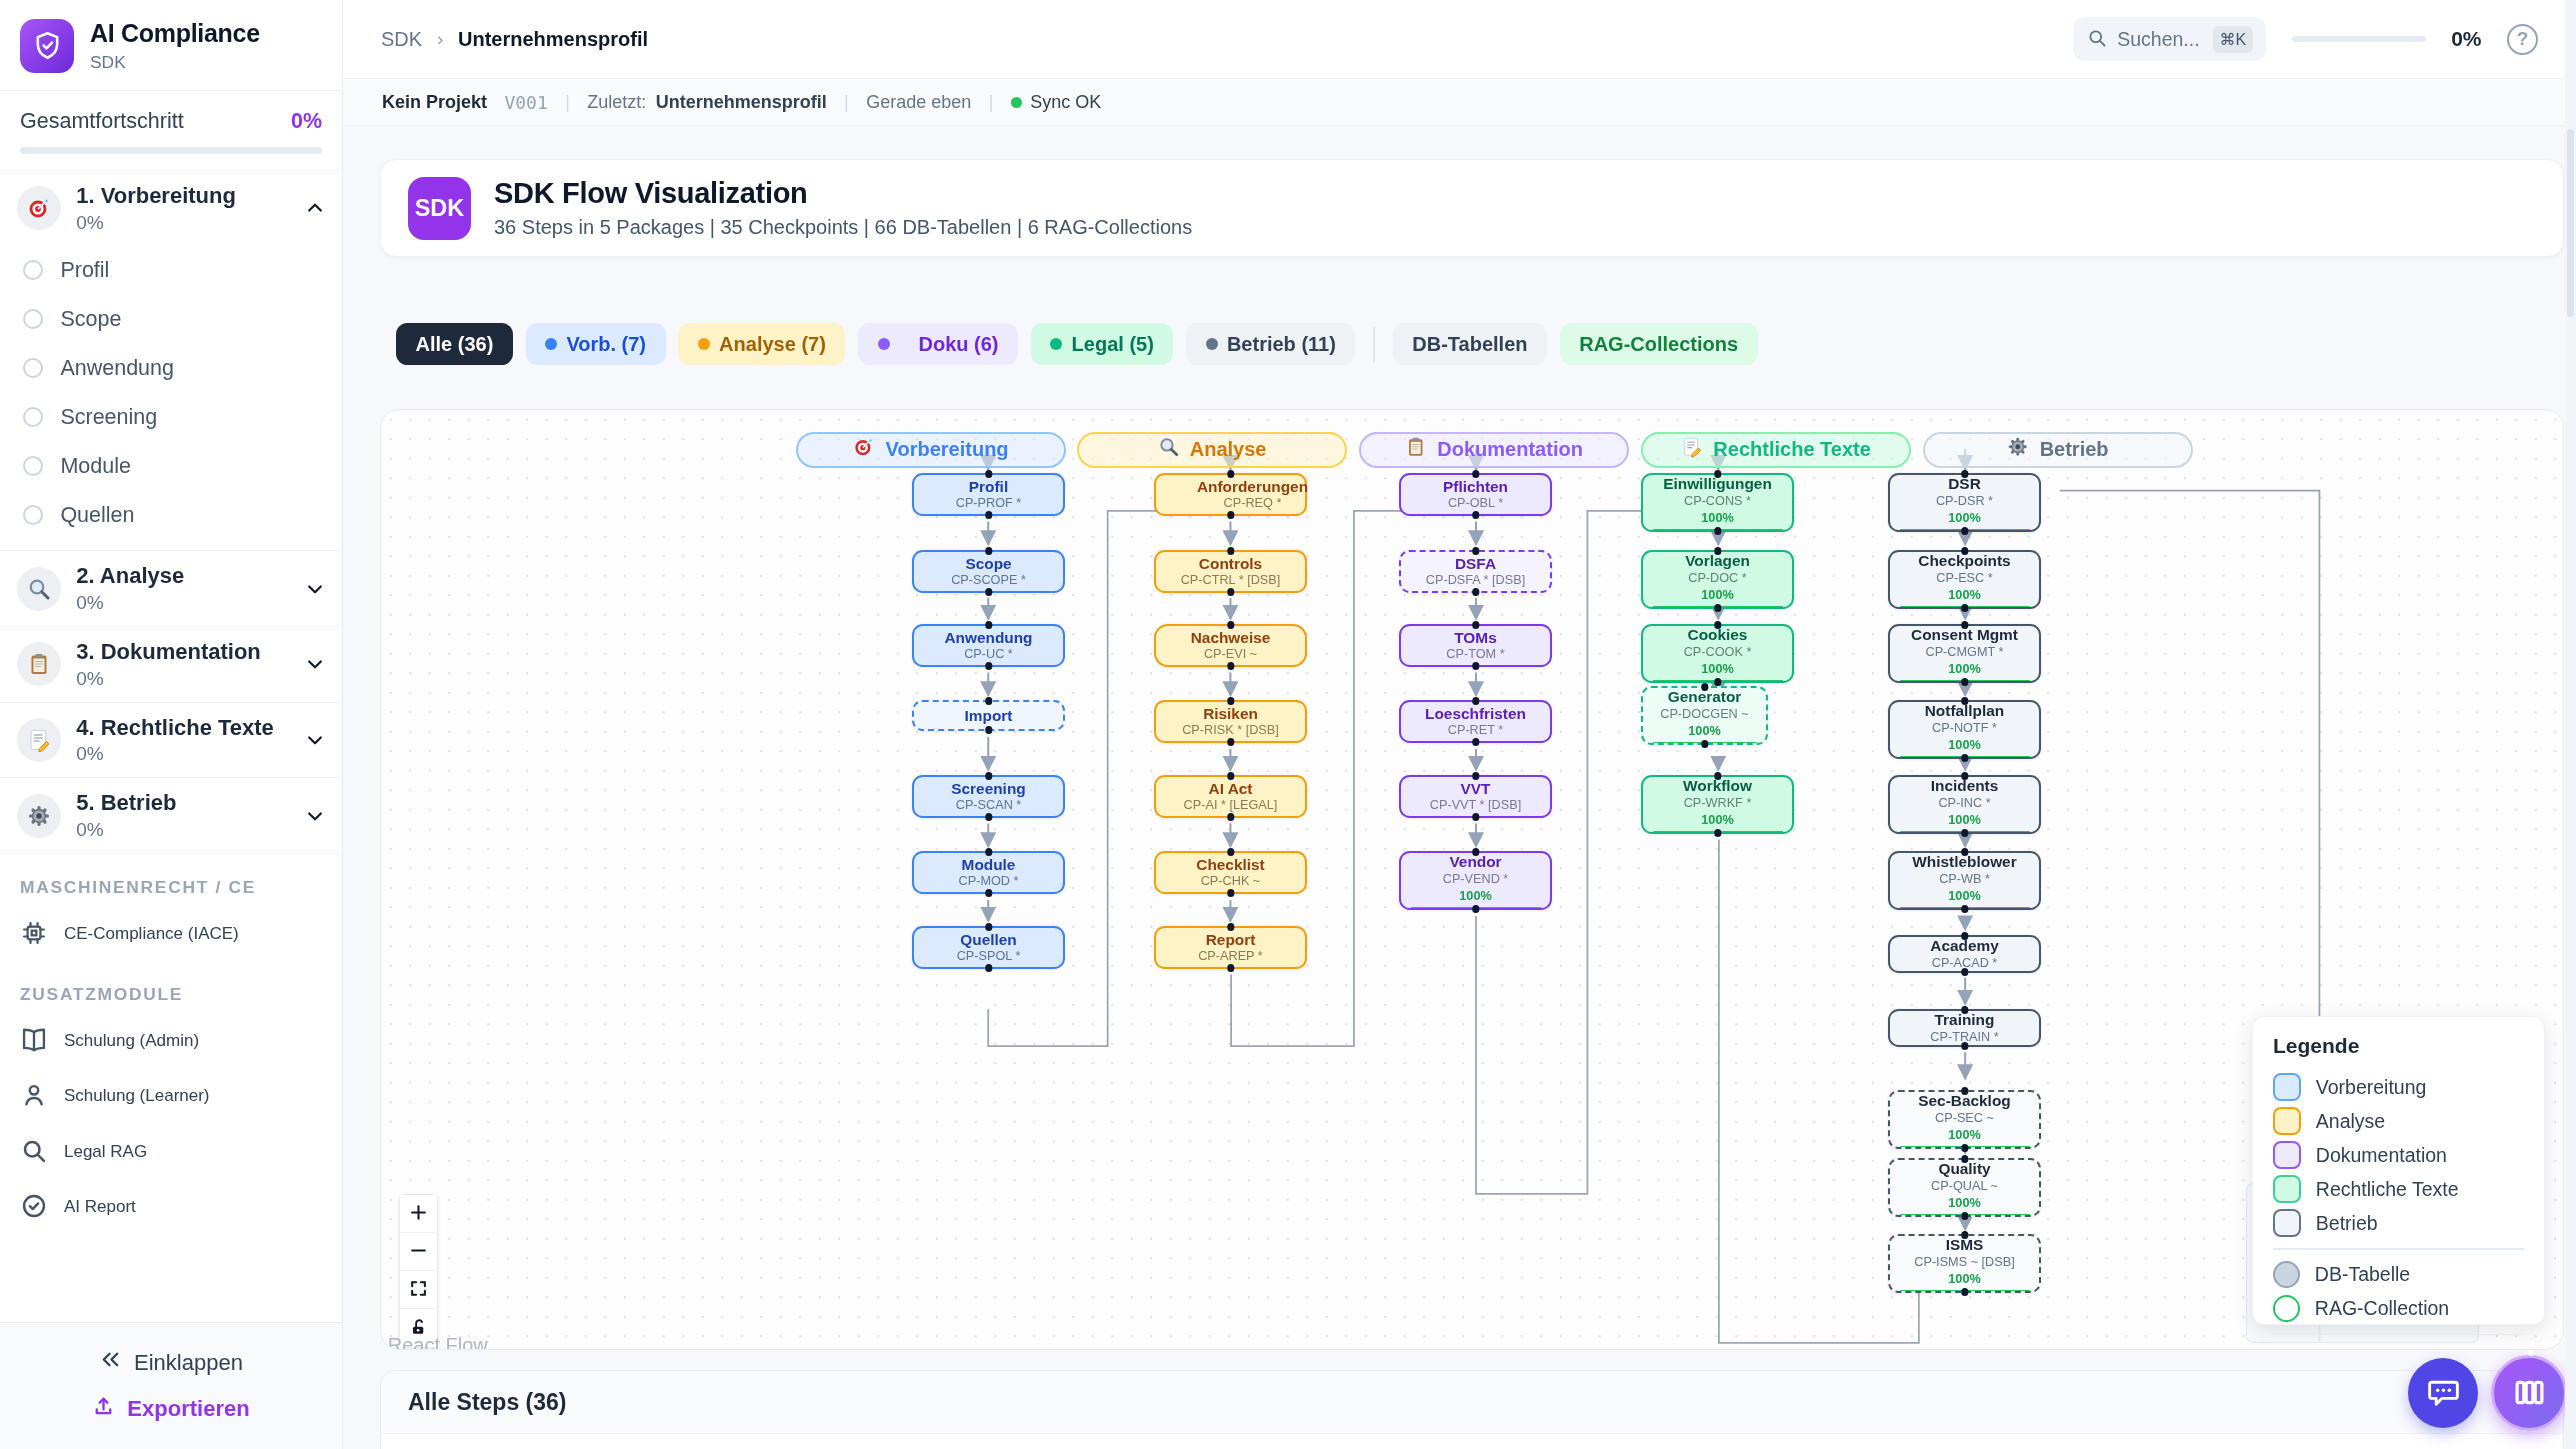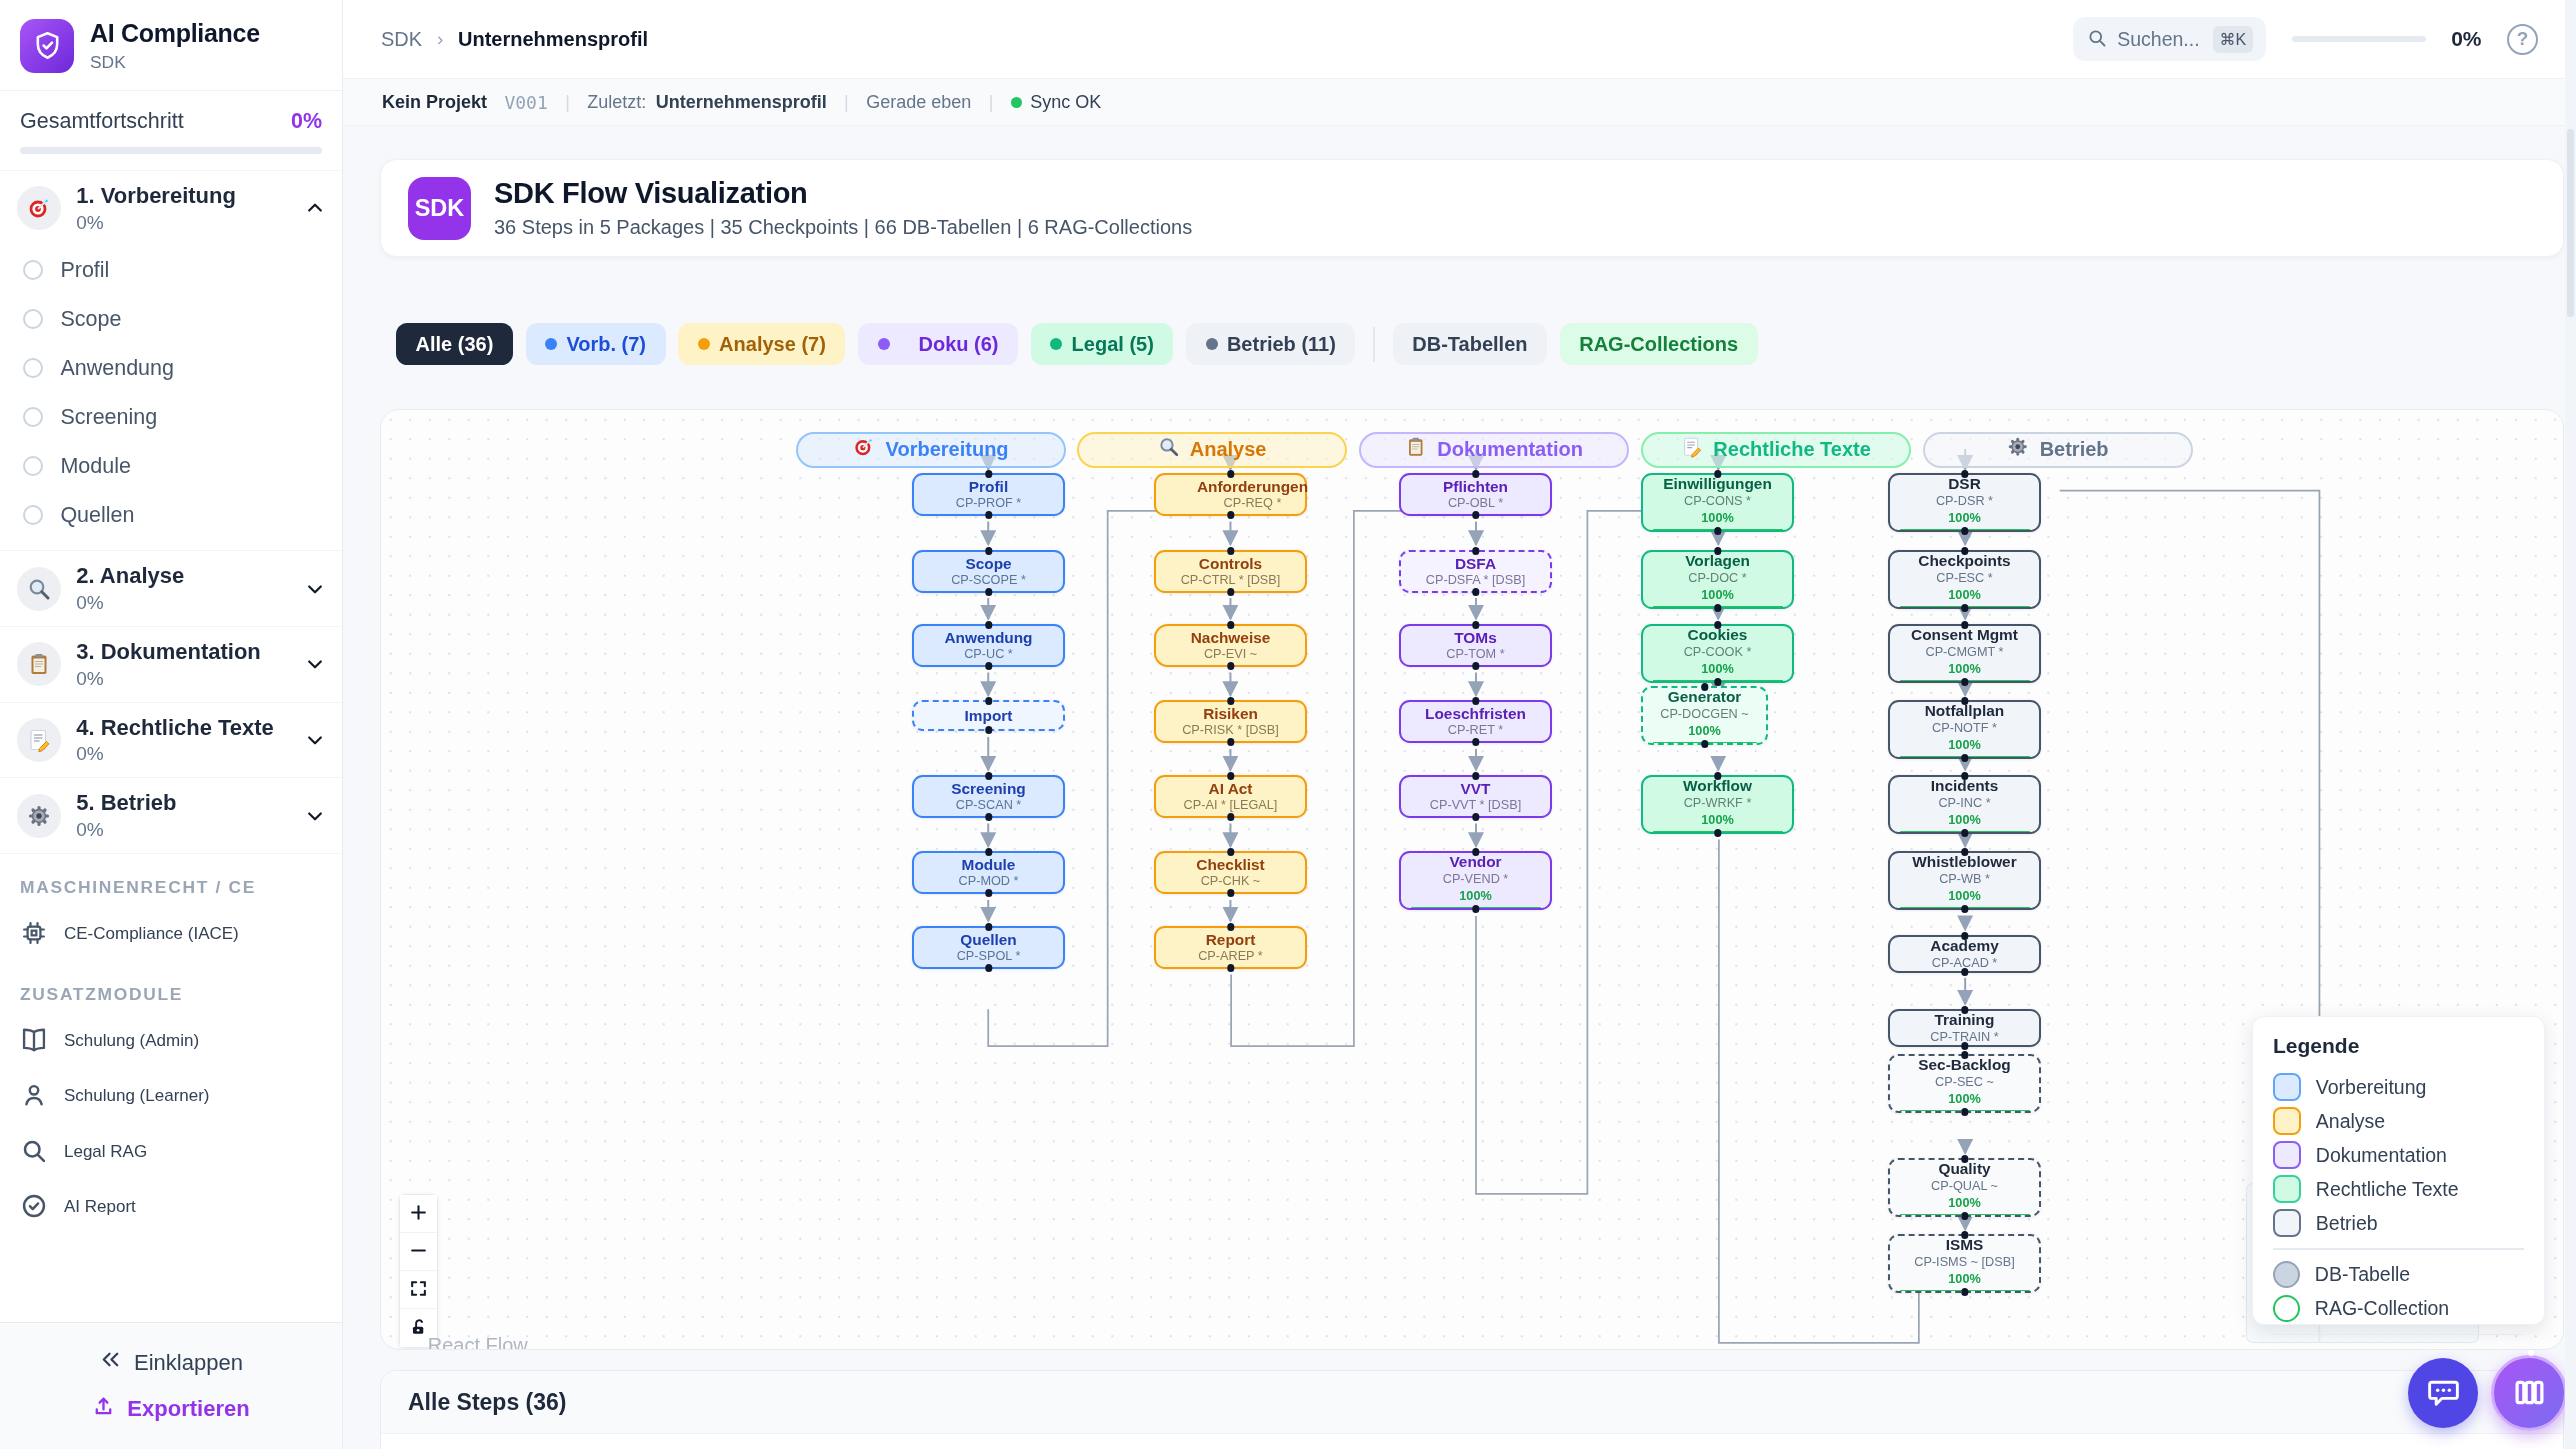--- a/index.html
+++ b/index.html
@@ -104,21 +104,21 @@
   
   .minimap { position:absolute; left:1865px; top:773px; width:233px; height:160px; background:rgba(246,249,252,.85); border:1.3px solid #e2e8f0; border-radius:6.7px; z-index:2; cursor:pointer; }
   .mm-col { position:absolute; top:14.8px; display:flex; flex-direction:column; gap:4.7px; }
   .mm-col i { display:block; width:24px; height:8.7px; border-radius:2px; }
 
   
   .rf-controls { position:absolute; left:18px; top:784px; width:39px; background:#fff; border:1.3px solid #e6eaef; border-radius:5.4px; box-shadow:0 1.3px 4px rgba(15,23,42,.08); z-index:8; }
   .rf-btn { width:100%; height:38px; display:flex; align-items:center; justify-content:center; border-bottom:1.3px solid #eef1f5; cursor:pointer; background:#fff; }
   .rf-btn:last-child { border-bottom:none; }
   .rf-btn svg { width:19px; height:19px; }
-  .rf-attr { position:absolute; left:6.7px; top:924px; font-size:20px; color:#aeb6c2; z-index:8;margin-left:40px; }
+  .rf-attr { position:absolute; left:6.7px; top:924px; font-size:20px; color:#aeb6c2; z-index:8; }
 
   
   .steps-card { position:absolute; left:380px; top:1370px; width:2184px; height:161px; background:#fff; border:1.3px solid #e8ecf1; border-radius:16px 16px 0 0; overflow:hidden; z-index:6; }
   .steps-head { height:63px; background:#f8fafc; border-bottom:1.3px solid #eef1f5; display:flex; align-items:center; padding:0 27px; }
   .steps-title { font-size:23px; font-weight:700; color:#1e293b; }
 
   
   .fab { position:absolute; border-radius:50%; display:flex; align-items:center; justify-content:center; cursor:pointer; z-index:40; }
   .fab-chat { left:2408px; top:1358px; width:70px; height:70px; background:#4f46e5; box-shadow:0 5.4px 13.4px rgba(79,70,229,.35); }
   .fab-kanban { left:2491px; top:1355px; width:76px; height:76px; background:linear-gradient(135deg,#a855f7,#7c6cf0); border:3.4px solid #cfa9fb; box-shadow:0 5.4px 14.8px rgba(147,51,234,.35); }
@@ -806,21 +806,21 @@
         <div class="n-bar"></div>
       </div>
       <div class="node" style="left: 1507px; top: 525px; width: 153px; height: 38px; background: rgb(241, 245, 249); border-color: rgb(71, 85, 105);">
         <div class="n-label" style="color:#1e293b">Academy</div>
         <div class="n-code" style="color:#64748b">CP-ACAD *</div>
       </div>
       <div class="node" style="left: 1507px; top: 599px; width: 153px; height: 38px; background: rgb(241, 245, 249); border-color: rgb(71, 85, 105);">
         <div class="n-label" style="color:#1e293b">Training</div>
         <div class="n-code" style="color:#64748b">CP-TRAIN *</div>
       </div>
-      <div class="node dashed" style="left: 1507px; top: 644px; width: 153px; height: 59px; background: rgb(248, 250, 252); border-color: rgb(71, 85, 105); text-align: right;">
+      <div class="node dashed" style="left: 1507px; top: 680px; width: 153px; height: 59px; background: rgb(248, 250, 252); border-color: rgb(71, 85, 105); text-align: right;">
         <div class="n-label" style="color:#1e293b">Sec-Backlog</div>
         <div class="n-code" style="color:#64748b">CP-SEC ~</div>
         <div class="n-prog">100%</div>
         <div class="n-bar"></div>
       </div>
       <div class="node dashed" style="left: 1507px; top: 748px; width: 153px; height: 59px; background: rgb(248, 250, 252); border-color: rgb(71, 85, 105);">
         <div class="n-label" style="color:#1e293b">Quality</div>
         <div class="n-code" style="color:#64748b">CP-QUAL ~</div>
         <div class="n-prog">100%</div>
         <div class="n-bar"></div>

